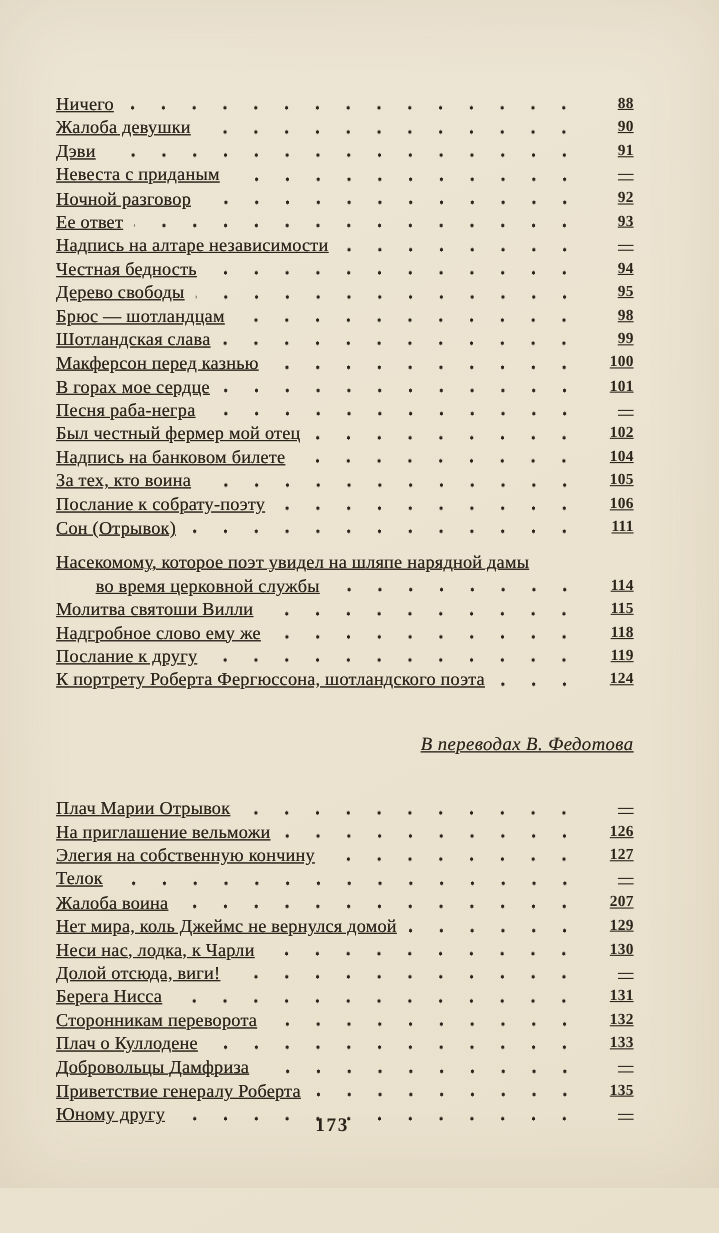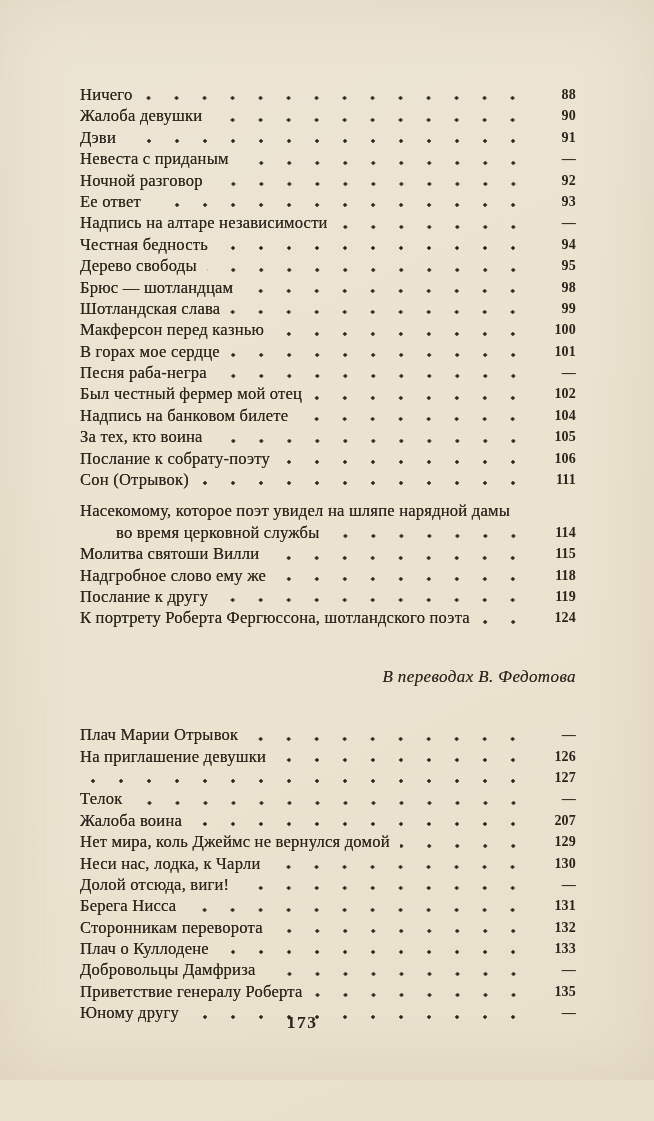--- a/index.html
+++ b/index.html
@@ -9,23 +9,24 @@
   *{ margin:0; padding:0; box-sizing:border-box; }
   html,body{ width:654px; height:1121px; overflow:hidden; }
   body{
     background: linear-gradient(155deg, #ede5d4 0%, #ebe2cf 55%, #e9e0cc 100%);
     font-family:"Liberation Serif","DejaVu Serif",serif;
     color:var(--ink);
     position:relative;
   }
   .page{
     width:654px; height:1080px;
-    padding:84px 78px 0 80px;
+    padding:84px 78px 0 51px;
     box-shadow: inset 0 0 70px rgba(130,108,72,0.13);
     position:relative;
+    text-decoration:underline;
   }
   .toc-section{ width:100%; }
   .toc-row{
     display:flex;
     width:100%;
     line-height:21.4px;
     height:21.4px;
     font-size:16.6px;
     letter-spacing:0.2px;
     text-shadow:0 0 0.5px rgba(43,36,27,0.75);
@@ -203,25 +204,26 @@
         </div>
       </div>
       <div class="toc-section">
         <div class="section-heading">В переводах В. Федотова</div>
         <div class="toc-row">
           <span class="title">Плач Марии Отрывок</span>
           <span class="leader"></span>
           <span class="pageno">—</span>
         </div>
         <div class="toc-row">
-          <span class="title">На приглашение девушки</span>
+          <span class="title">На приглашение вельможи</span>
           <span class="leader"></span>
           <span class="pageno">126</span>
         </div>
         <div class="toc-row">
+          <span class="title">Элегия на собственную кончину</span>
           <span class="leader"></span>
           <span class="pageno">127</span>
         </div>
         <div class="toc-row">
           <span class="title">Телок</span>
           <span class="leader"></span>
           <span class="pageno">—</span>
         </div>
         <div class="toc-row">
           <span class="title">Жалоба воина</span>

